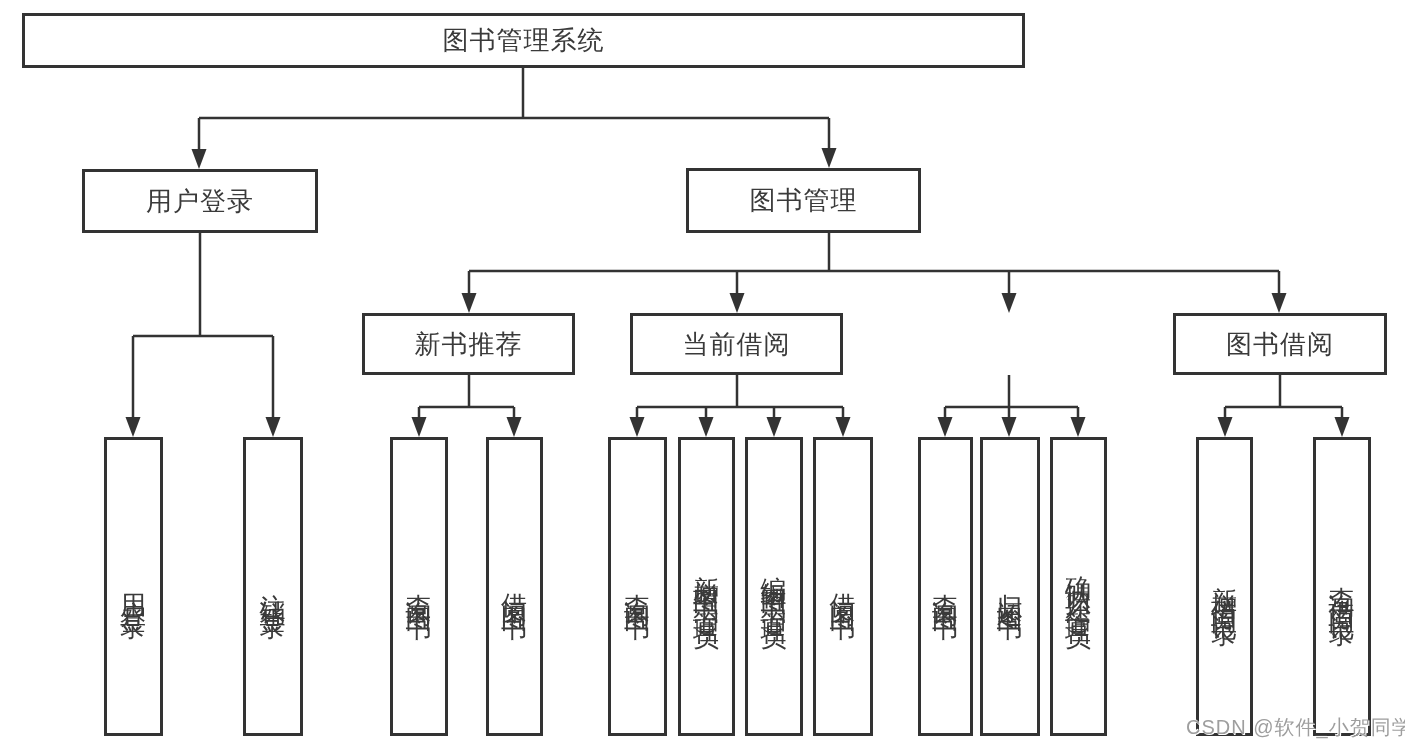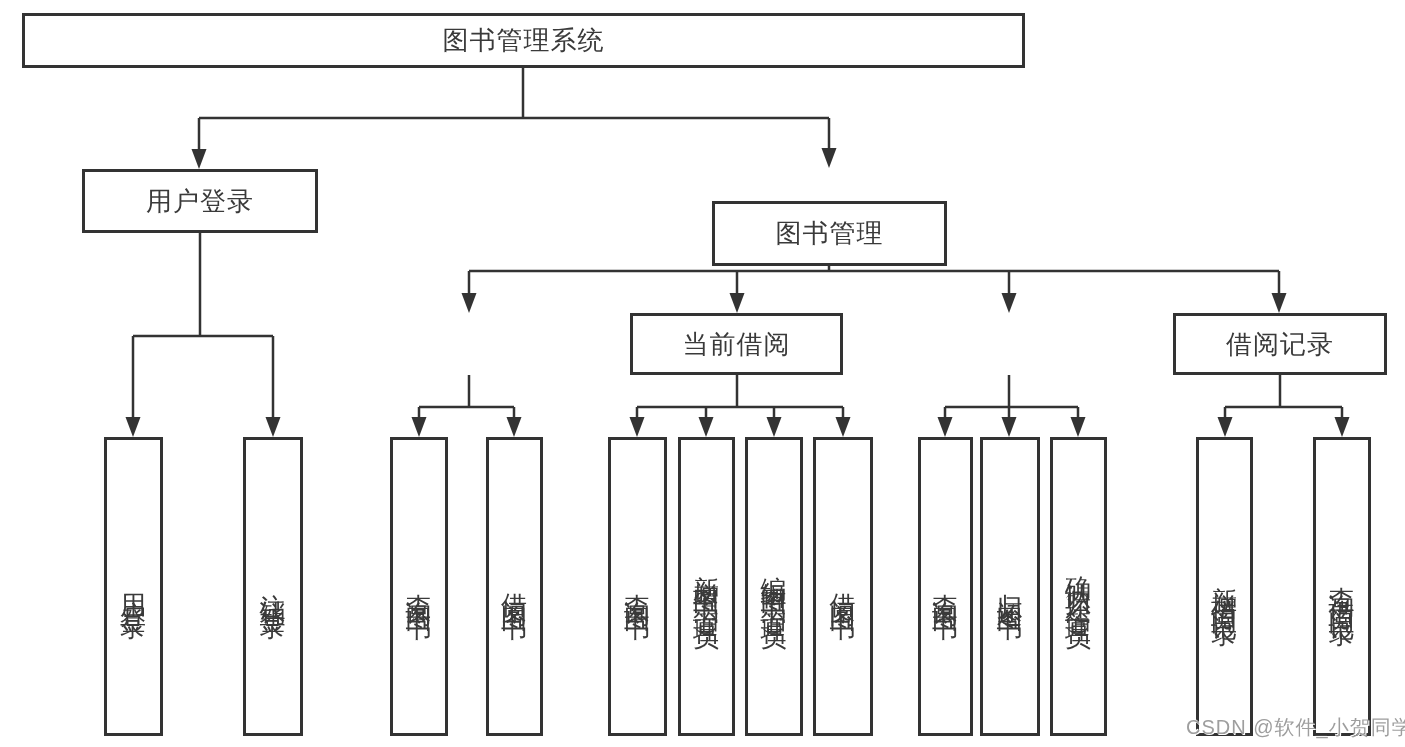--- a/index.html
+++ b/index.html
@@ -39,21 +39,21 @@
     text-orientation: mixed;
     letter-spacing: 7px;
     font-size: 26px;
     line-height: 1;
     top: 437px;
     height: 299px;
   }
   
   #n-root  { left: 22px;   top: 13px;  width: 1003px; height: 55px; }
   #n-login { left: 82px;   top: 169px; width: 236px;  height: 64px; }
-  #n-mgmt  { left: 712px;  top: 168px; width: 235px;  height: 65px; margin-top: 33px; }
+  #n-mgmt  { left: 686px;  top: 168px; width: 235px;  height: 65px; }
   #n-nb    { left: 362px;  top: 313px; width: 213px;  height: 62px; }
   #n-bb    { left: 630px;  top: 313px; width: 213px;  height: 62px; }
   #n-cb    { left: 903px;  top: 313px; width: 214px;  height: 62px; }
   #n-br    { left: 1173px; top: 313px; width: 214px;  height: 62px; }
   
   #l-login-user    { left: 104px;  width: 59px; }
   #l-login-logout  { left: 243px;  width: 60px; }
   #l-nb-query      { left: 390px;  width: 58px; }
   #l-nb-borrow     { left: 486px;  width: 57px; }
   #l-bb-query      { left: 608px;  width: 59px; }
@@ -146,22 +146,23 @@
       <polygon points="1217.5,417 1232.5,417 1225,437"></polygon>
       <polygon points="1334.5,417 1349.5,417 1342,437"></polygon>
     </g>
   </svg>
 
   <div class="node" id="n-root">图书管理系统</div>
 
   <div class="node" id="n-login">用户登录</div>
   <div class="node" id="n-mgmt">图书管理</div>
 
+  <div class="node" id="n-nb">新书推荐</div>
   <div class="node" id="n-bb">当前借阅</div>
-  <div class="node" id="n-br">借阅记录</div>
+  <div class="node" id="n-br">图书借阅</div>
 
   <div class="node leaf" id="l-login-user">用户登录</div>
   <div class="node leaf" id="l-login-logout">注销登录</div>
 
   <div class="node leaf" id="l-nb-query">查询图书</div>
   <div class="node leaf" id="l-nb-borrow">借阅图书</div>
 
   <div class="node leaf" id="l-bb-query">查询图书</div>
   <div class="node leaf" id="l-bb-add">新增图书（管理员）</div>
   <div class="node leaf" id="l-bb-edit">编辑图书（管理员）</div>

